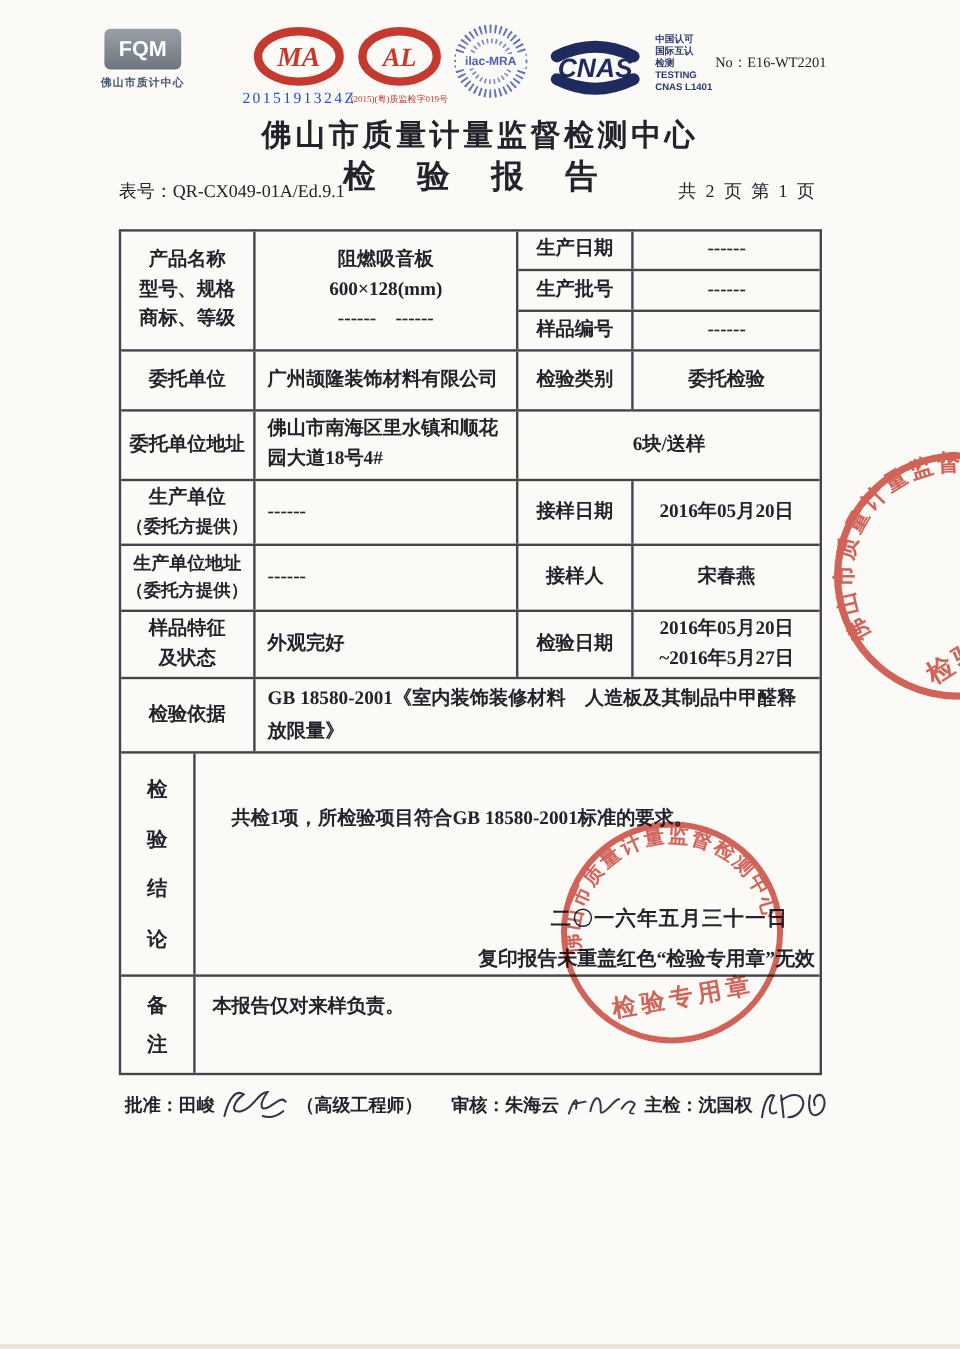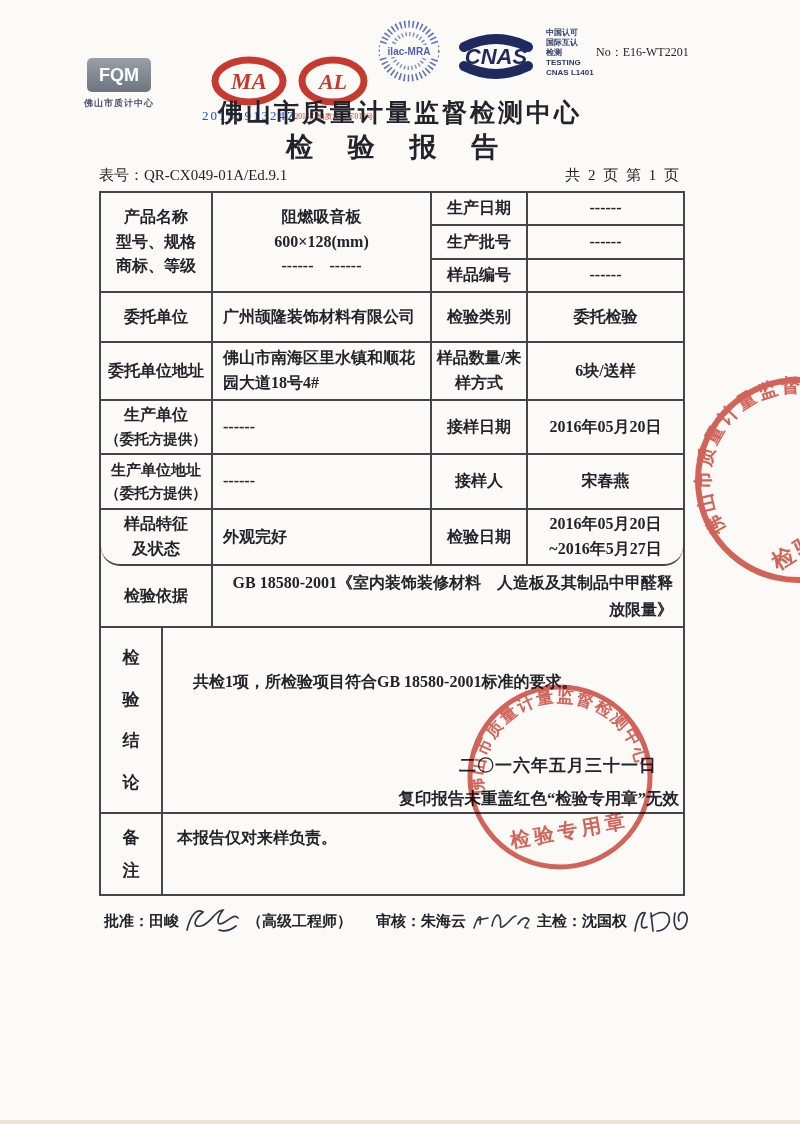--- a/index.html
+++ b/index.html
@@ -10,47 +10,47 @@
   }
   .abs { position:absolute; }
 
   
   .fqm-box { width:64px; height:34px; border-radius:5px;
     background:linear-gradient(#9aa0a8,#6e747d); color:#fff; font-weight:bold;
     font-size:18px; display:flex; align-items:center; justify-content:center;
     font-family:"Liberation Sans",sans-serif; }
   .fqm-cap { margin-top:5px; font-size:9px; font-weight:bold; color:#45536e;
     letter-spacing:1px; text-align:center; }
-  .logo-col { display:flex; flex-direction:column; align-items:center;margin-top:34px; }
+  .logo-col { display:flex; flex-direction:column; align-items:center; }
   .red-cap { color:#1d4ed8; font-size:13px; letter-spacing:2px; margin-top:2px; }
   .red-cap-sm { color:#c5392f; font-size:7.5px; margin-top:6px; white-space:nowrap; }
   .cnas-cap { font-size:8px; font-weight:bold; color:#2a3a6b; line-height:1.25;
     font-family:"Liberation Sans",sans-serif; }
   .report-no { font-size:12px; font-weight:normal; white-space:nowrap; }
 
   
   .org-title { left:0; right:0; top:96px; text-align:center; font-size:25px;
     font-weight:bold; letter-spacing:3px; }
   .doc-title { left:0; right:16px; top:129px; text-align:center; font-size:27px;
     font-weight:bold; letter-spacing:14px; text-indent:14px; }
 
   
-  .meta-line { left:99px; top:166px; width:582px; display:flex;
+  .meta-line { left:99px; top:150px; width:582px; display:flex;
     justify-content:space-between; font-size:15px; }
   .meta-line .pg { letter-spacing:2px; }
 
   
   .rtable { left:99px; top:191px; width:582px; border:2px solid #45454c; }
   .tr { display:flex; border-bottom:2px solid #45454c; box-sizing:border-box; }
   .tr:last-child { border-bottom:none; }
   .td { box-sizing:border-box; border-right:2px solid #45454c;
     display:flex; flex-direction:column; align-items:center; justify-content:center;
     text-align:center; font-weight:bold; font-size:16px; line-height:1.55; }
   .td:last-child { border-right:none; }
-  .td.left { align-items:flex-start; text-align:right; padding:20px 10px; }
+  .td.left { align-items:flex-start; text-align:left; padding:20px 10px; }
   .c1 { width:112px; flex:none; }
   .c2 { width:219px; flex:none; }
   .c3 { width:96px; flex:none; }
   .c4 { flex:1; }
   .stack3 { display:flex; flex-direction:column; flex:1; }
   .stack3 .sub { display:flex; flex:1; border-bottom:2px solid #45454c; }
   .stack3 .sub:last-child { border-bottom:none; }
   .vlabel { width:62px; flex:none; border-right:2px solid #45454c;
     display:flex; flex-direction:column; align-items:center;
     justify-content:space-evenly; font-weight:bold; font-size:17px; box-sizing:border-box; }
@@ -170,24 +170,20 @@
       <div class="td c3">检验类别</div>
       <div class="td c4">委托检验</div>
     </div>
 
     <div class="tr" style="height:58px;">
       <div class="td c1">委托单位地址</div>
       <div class="td c2 left" style="justify-content:center;">
         <div>佛山市南海区里水镇和顺花</div>
         <div>园大道18号4#</div>
       </div>
-      <div class="td c3">
-        <div>样品数量/来</div>
-        <div>样方式</div>
-      </div>
       <div class="td c4">6块/送样</div>
     </div>
 
     <div class="tr" style="height:54px;">
       <div class="td c1">
         <div>生产单位</div>
         <div style="font-size:14.5px;">（委托方提供）</div>
       </div>
       <div class="td c2 left" style="justify-content:center;">------</div>
       <div class="td c3">接样日期</div>
@@ -197,21 +193,21 @@
     <div class="tr" style="height:55px;">
       <div class="td c1">
         <div style="font-size:15px;">生产单位地址</div>
         <div style="font-size:14.5px;">（委托方提供）</div>
       </div>
       <div class="td c2 left" style="justify-content:center;">------</div>
       <div class="td c3">接样人</div>
       <div class="td c4">宋春燕</div>
     </div>
 
-    <div class="tr" style="height:56px;border-radius:19px;">
+    <div class="tr" style="height:56px;">
       <div class="td c1">
         <div>样品特征</div>
         <div>及状态</div>
       </div>
       <div class="td c2 left" style="justify-content:center;">外观完好</div>
       <div class="td c3">检验日期</div>
       <div class="td c4">
         <div>2016年05月20日</div>
         <div>~2016年5月27日</div>
       </div>

